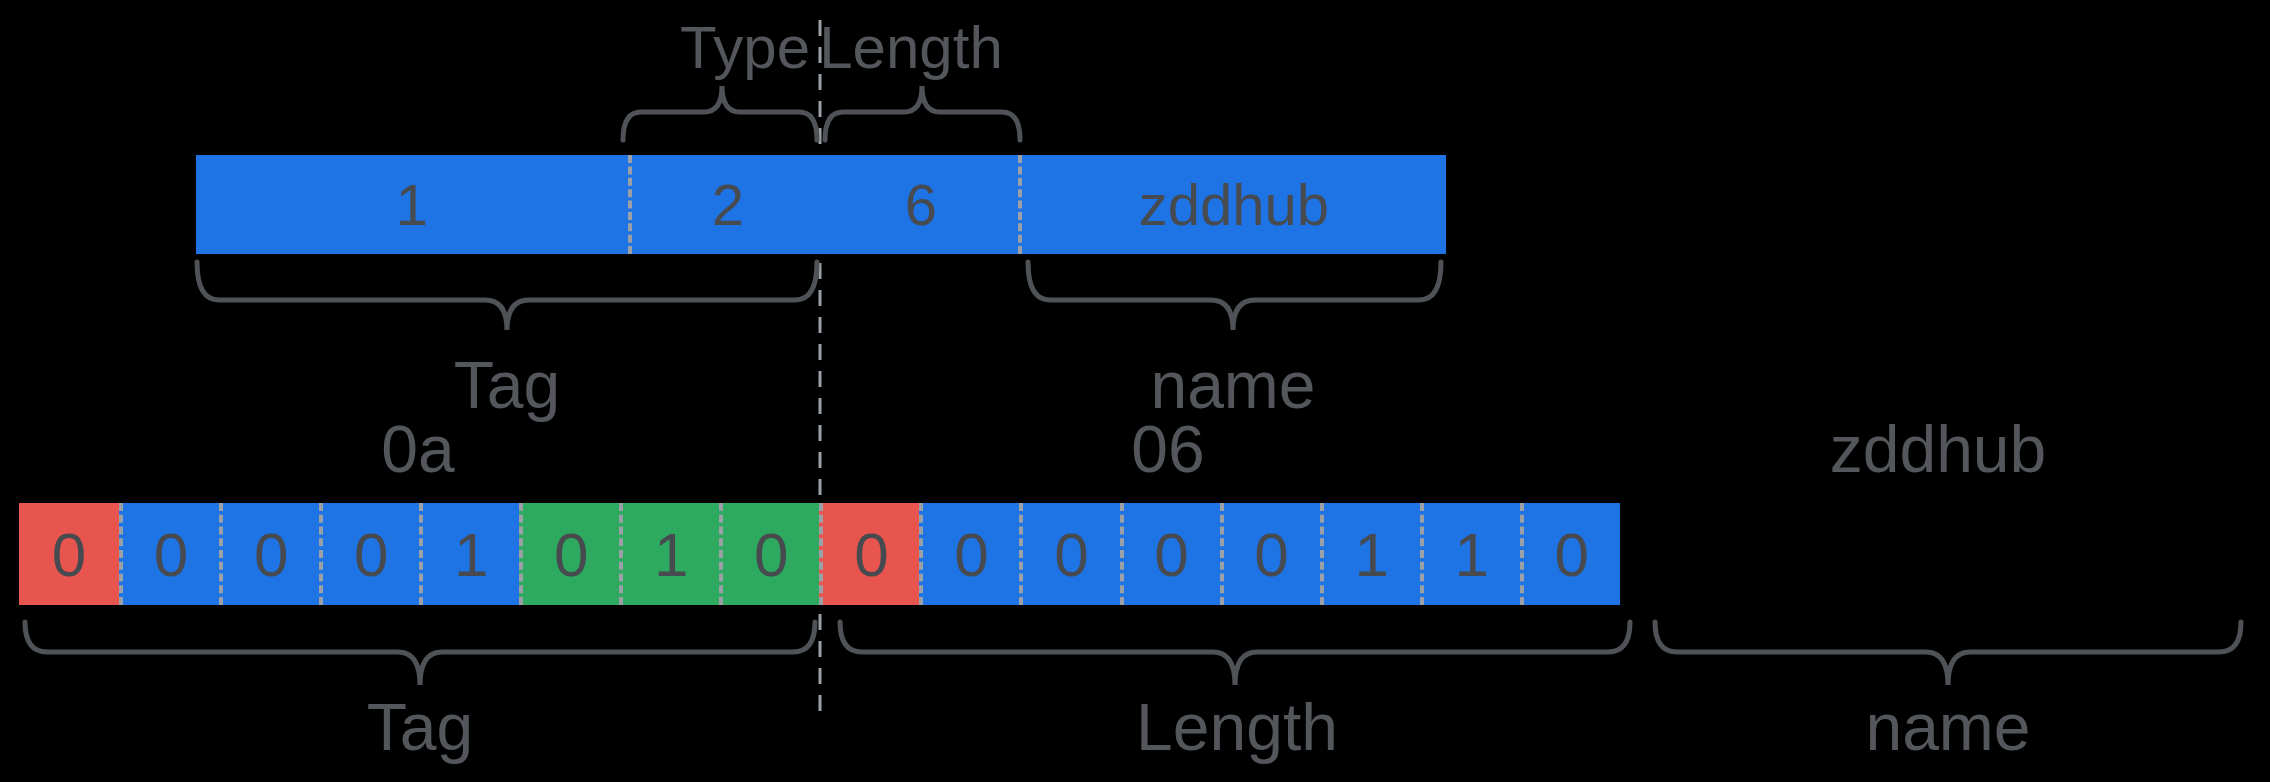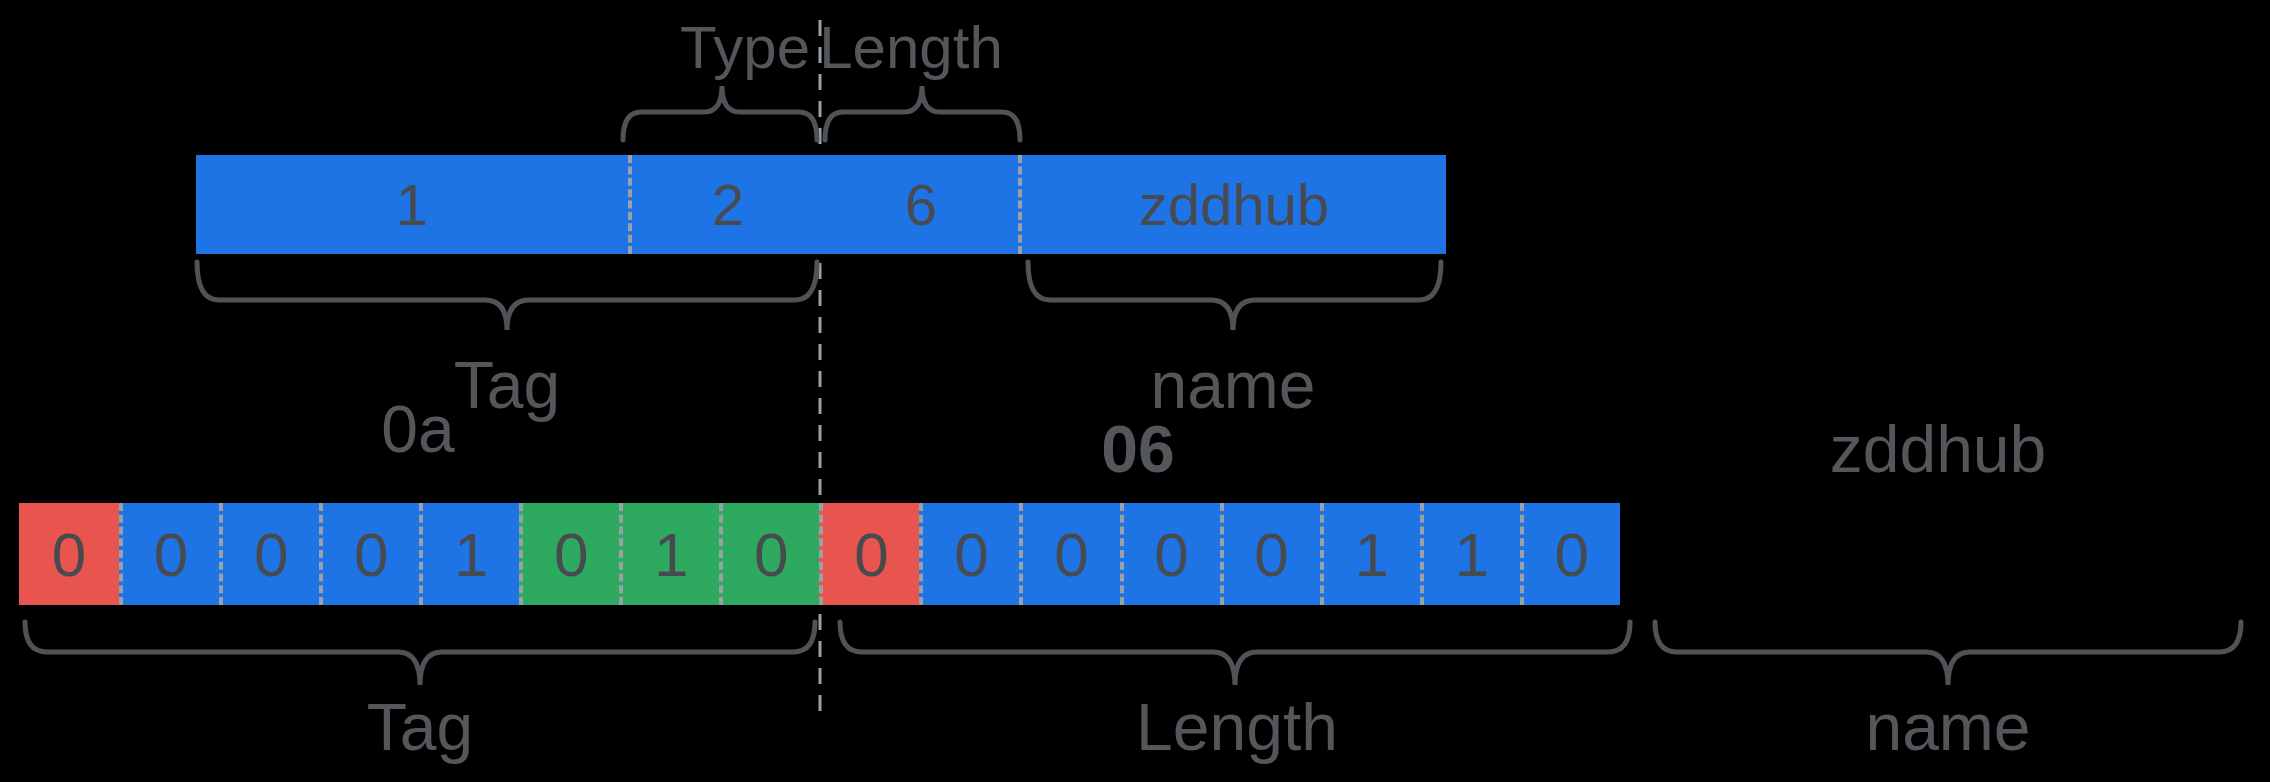--- a/index.html
+++ b/index.html
@@ -68,22 +68,22 @@
   <div class="top-bar">
     <div class="seg dashed-r" style="width:436px;">1</div>
     <div class="seg" style="width:192px;">2</div>
     <div class="seg dashed-r" style="width:198px;">6</div>
     <div class="seg" style="width:424px;">zddhub</div>
   </div>
 
   <div class="lbl" style="left:507px;top:352px;">Tag</div>
   <div class="lbl" style="left:1233px;top:352px;">name</div>
 
-  <div class="lbl" style="left:418px;top:396px;">0a</div>
-  <div class="lbl" style="left:1138px;top:416px;font-weight:bold;">06</div>
+  <div class="lbl" style="left:418px;top:416px;">0a</div>
+  <div class="lbl" style="left:1168px;top:416px;">06</div>
   <div class="lbl" style="left:1938px;top:416px;">zddhub</div>
 
   <div class="bit-row" id="bit-row">
       <div class="bit-cell" style="background: rgb(232, 84, 78);">0</div>
       <div class="bit-cell" style="background: rgb(30, 115, 229);">0</div>
       <div class="bit-cell" style="background: rgb(30, 115, 229);">0</div>
       <div class="bit-cell" style="background: rgb(30, 115, 229);">0</div>
       <div class="bit-cell" style="background: rgb(30, 115, 229);">1</div>
       <div class="bit-cell" style="background: rgb(45, 170, 95);">0</div>
       <div class="bit-cell" style="background: rgb(45, 170, 95);">1</div>

